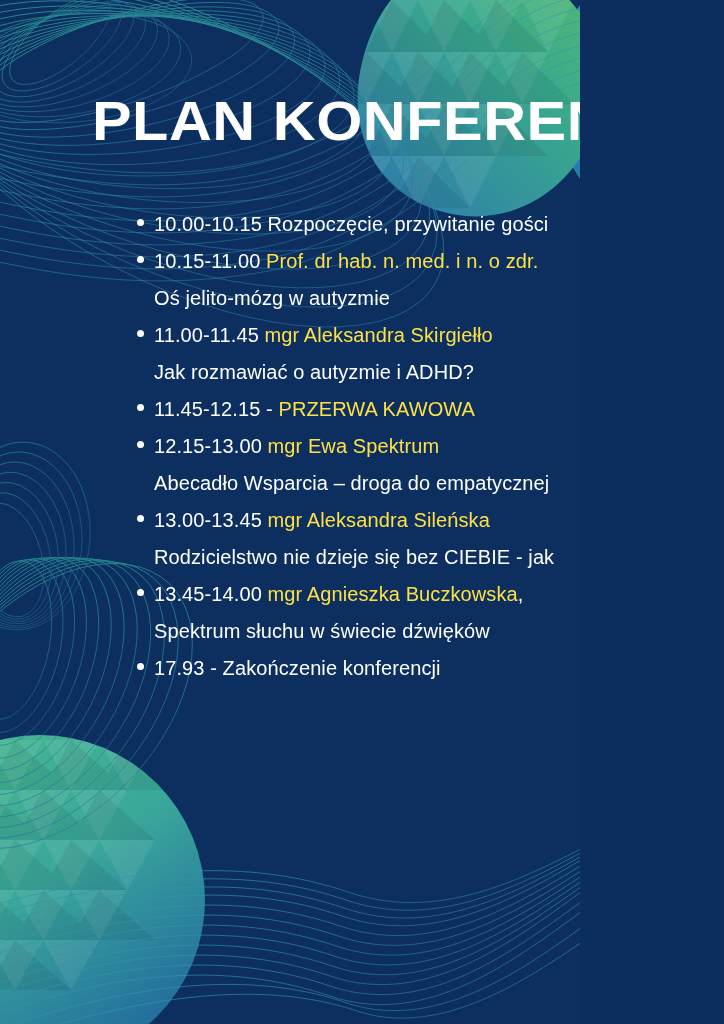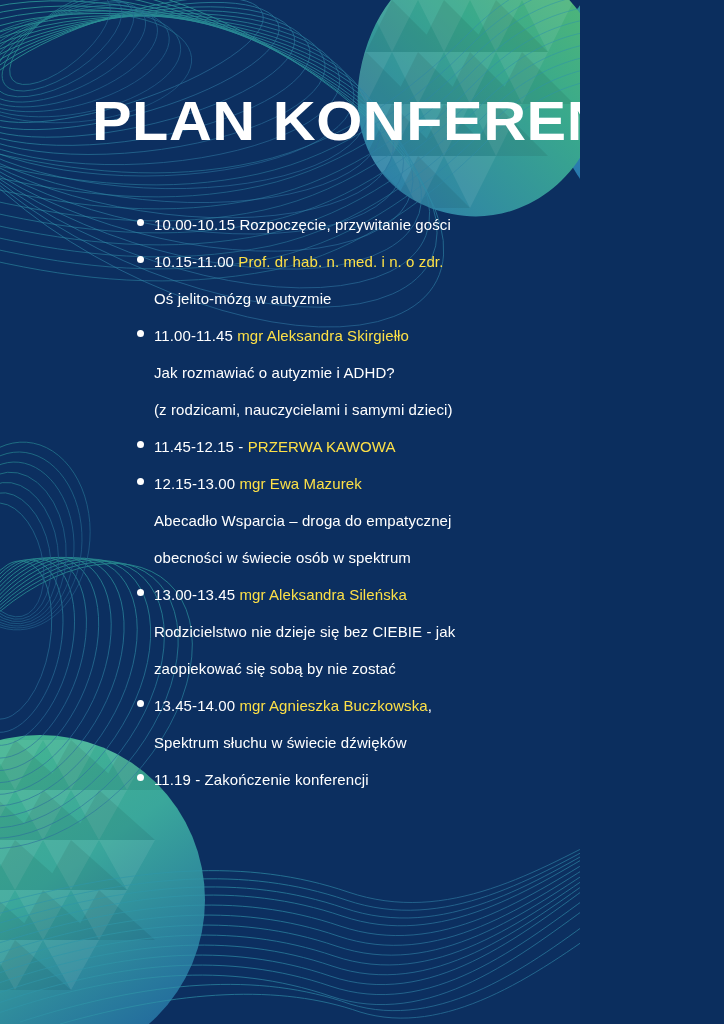--- a/index.html
+++ b/index.html
@@ -59,21 +59,21 @@
     position: absolute;
     left: 1px;
     top: 13px;
     width: 7px;
     height: 7px;
     border-radius: 50%;
     background: #ffffff;
   }
 
   .line {
-    font-size: 15px;
+    font-size: 20px;
     line-height: 37px;
     color: #ffffff;
     white-space: nowrap;
     letter-spacing: 0.1px;
   }
 
   .accent { color: #fde047; }
   .plain  { color: #ffffff; }
 </style>
 </head>
@@ -389,42 +389,39 @@
       </div>
       <div class="entry">
         <span class="bullet"></span>
         <div class="line"><span class="plain">10.15-11.00 </span><span class="accent">Prof. dr hab. n. med. i n. o zdr.</span></div>
         <div class="line"><span class="plain">Oś jelito-mózg w autyzmie</span></div>
       </div>
       <div class="entry">
         <span class="bullet"></span>
         <div class="line"><span class="plain">11.00-11.45 </span><span class="accent">mgr Aleksandra Skirgiełło</span></div>
         <div class="line"><span class="plain">Jak rozmawiać o autyzmie i ADHD?</span></div>
-        <div class="line"><span class="plain">(z rodzicami, nauczycielami i samymi dzieci)</span></div>
       </div>
       <div class="entry">
         <span class="bullet"></span>
         <div class="line"><span class="plain">11.45-12.15 - </span><span class="accent">PRZERWA KAWOWA</span></div>
       </div>
       <div class="entry">
         <span class="bullet"></span>
-        <div class="line"><span class="plain">12.15-13.00 </span><span class="accent">mgr Ewa Mazurek</span></div>
+        <div class="line"><span class="plain">12.15-13.00 </span><span class="accent">mgr Ewa Spektrum</span></div>
         <div class="line"><span class="plain">Abecadło Wsparcia – droga do empatycznej</span></div>
-        <div class="line"><span class="plain">obecności w świecie osób w spektrum</span></div>
       </div>
       <div class="entry">
         <span class="bullet"></span>
         <div class="line"><span class="plain">13.00-13.45 </span><span class="accent">mgr Aleksandra Sileńska</span></div>
         <div class="line"><span class="plain">Rodzicielstwo nie dzieje się bez CIEBIE - jak</span></div>
-        <div class="line"><span class="plain">zaopiekować się sobą by nie zostać</span></div>
       </div>
       <div class="entry">
         <span class="bullet"></span>
         <div class="line"><span class="plain">13.45-14.00 </span><span class="accent">mgr Agnieszka Buczkowska</span><span class="plain">,</span></div>
         <div class="line"><span class="plain">Spektrum słuchu w świecie dźwięków</span></div>
       </div>
       <div class="entry">
         <span class="bullet"></span>
-        <div class="line"><span class="plain">11.19 - Zakończenie konferencji</span></div>
+        <div class="line"><span class="plain">17.93 - Zakończenie konferencji</span></div>
       </div>
     </div>
 
 </div>
 
 </body></html>

